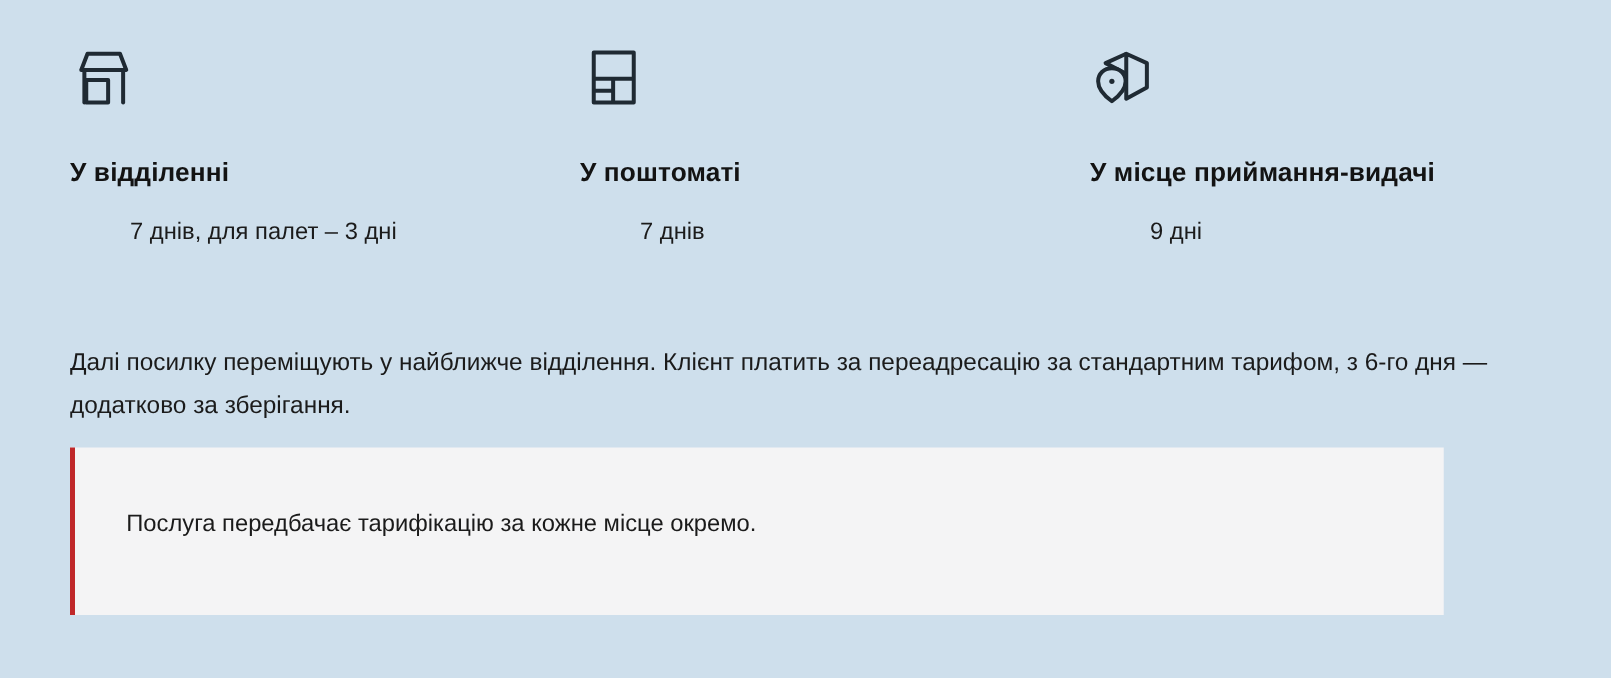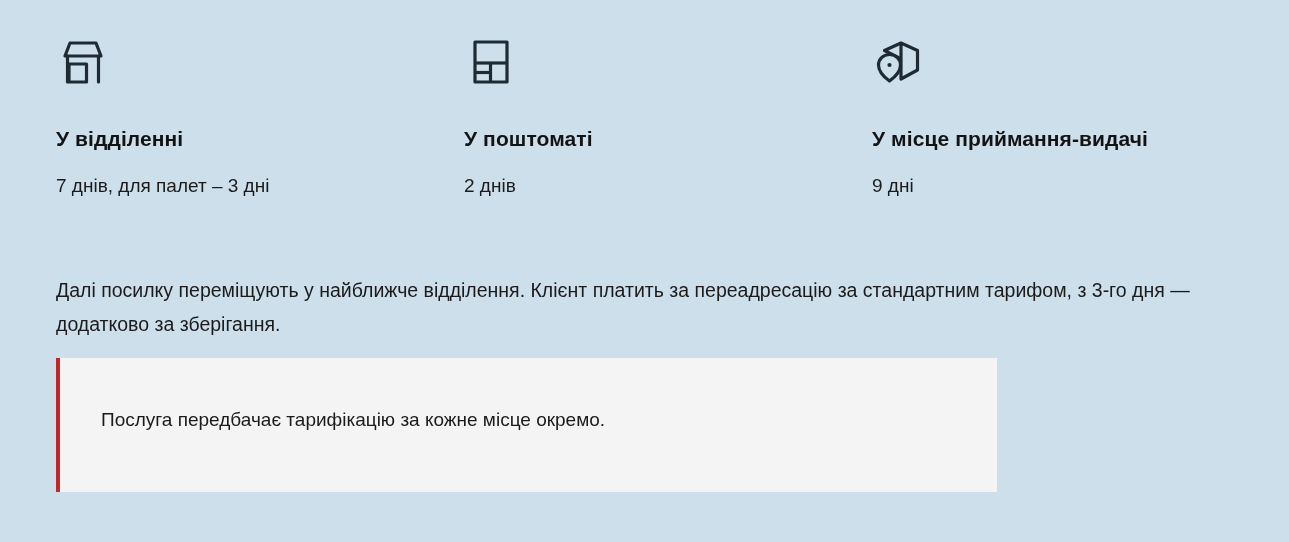--- a/index.html
+++ b/index.html
@@ -54,39 +54,40 @@
     color: #131313;
     white-space: nowrap;
   }
   .col-sub {
     margin-top: 22px;
     font-size: 19px;
     font-weight: normal;
     line-height: 24px;
     color: #1b1b1b;
     white-space: nowrap;
+    margin-left: 48px;
   }
 
   
   .paragraph {
     position: absolute;
     left: 56px;
     top: 253px;
     width: 1180px;
     font-size: 19.5px;
     line-height: 34px;
     color: #1b1b1b;
   }
 
   
   .callout {
     position: absolute;
     left: 56px;
     top: 358px;
-    width: 941px;
+    width: 1099px;
     height: 134px;
     background: #f4f4f5;
     border-left: 4px solid #c0282a;
     box-sizing: border-box;
   }
   .callout-text {
     position: absolute;
     left: 41px;
     top: 48px;
     font-size: 19px;
@@ -118,37 +119,37 @@
     <div class="column">
       <span class="col-icon">
         <svg width="54" height="48" viewBox="0 0 54 48" fill="none" aria-hidden="true">
           <rect x="11" y="4" width="32" height="40" stroke="#1f2a33" stroke-width="3.2" fill="none" stroke-linejoin="round"></rect>
           <path d="M11 25 H43" stroke="#1f2a33" stroke-width="3.2"></path>
           <path d="M26.5 25 V44" stroke="#1f2a33" stroke-width="3.2"></path>
           <path d="M11 34.5 H26.5" stroke="#1f2a33" stroke-width="3.2"></path>
         </svg>
       </span>
       <div class="col-title">У поштоматі</div>
-      <div class="col-sub">2 днів</div>
+      <div class="col-sub">7 днів</div>
     </div>
 
     <div class="column">
       <span class="col-icon">
         <svg width="60" height="48" viewBox="0 0 60 48" fill="none" aria-hidden="true">
           <path d="M29 5 L45.5 12.5 L45.5 32 L29 41 L29 21 Z" stroke="#1f2a33" stroke-width="3.2" stroke-linejoin="round" fill="none"></path>
           <path d="M29 5 L12.5 12.5 L29 21" stroke="#1f2a33" stroke-width="3.2" stroke-linejoin="round" fill="none"></path>
           <path d="M17.5 16.5 C24 16.5 28.5 21.3 28.5 27 C28.5 33.6 22.2 39.6 17.5 43 C12.8 39.6 6.5 33.6 6.5 27 C6.5 21.3 11 16.5 17.5 16.5 Z" stroke="#1f2a33" stroke-width="3.2" stroke-linejoin="round" fill="#cedfec"></path>
           <circle cx="17.5" cy="27" r="2.1" fill="#1f2a33"></circle>
         </svg>
       </span>
       <div class="col-title">У місце приймання-видачі</div>
       <div class="col-sub">9 дні</div>
     </div>
 
   </div>
 
-  <p class="paragraph">Далі посилку переміщують у найближче відділення. Клієнт платить за переадресацію за стандартним тарифом, з 3-го дня — додатково за зберігання.</p>
+  <p class="paragraph">Далі посилку переміщують у найближче відділення. Клієнт платить за переадресацію за стандартним тарифом, з 6-го дня — додатково за зберігання.</p>
 
   <div class="callout">
     <div class="callout-text">Послуга передбачає тарифікацію за кожне місце окремо.</div>
   </div>
 
 </div>
 
 </body></html>

